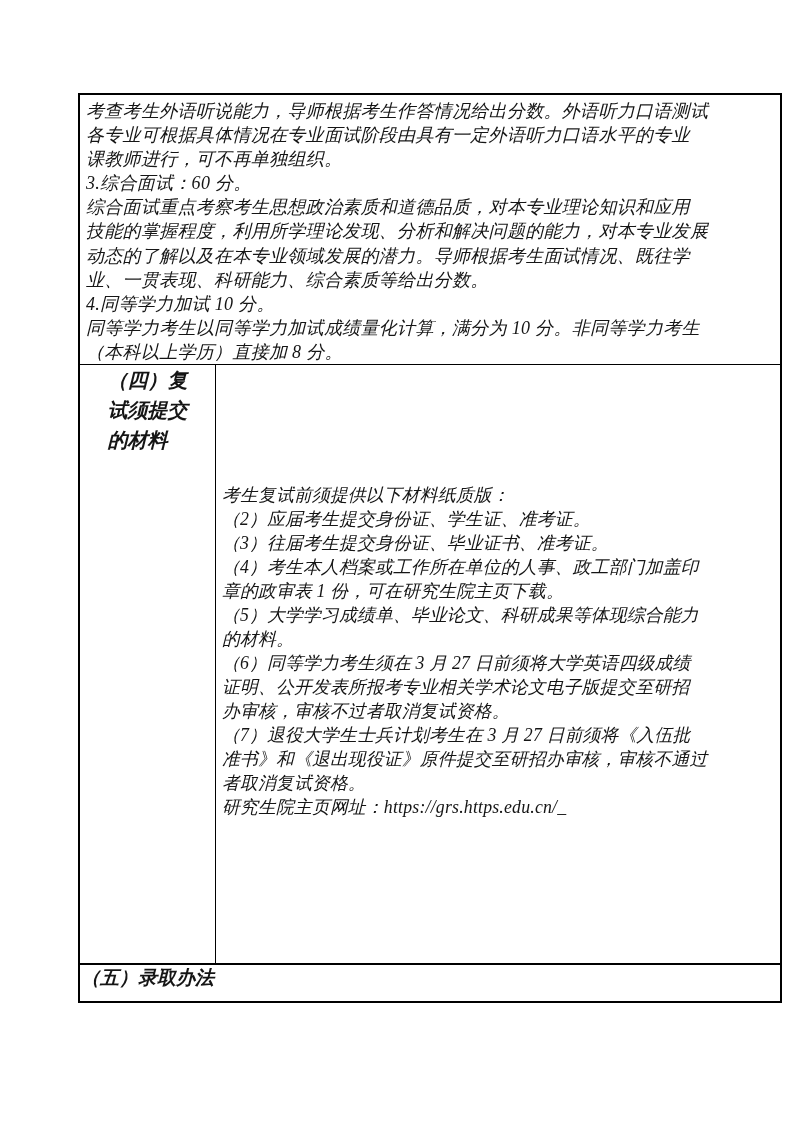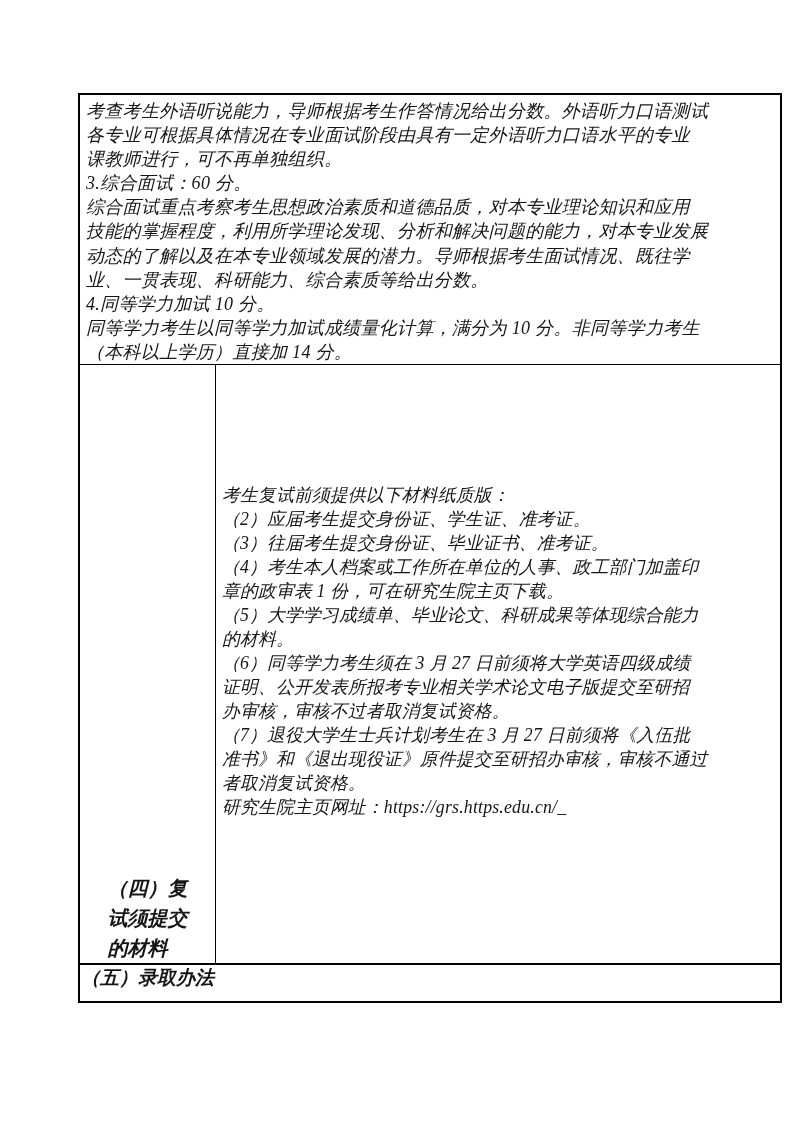--- a/index.html
+++ b/index.html
@@ -47,21 +47,21 @@
     flex: 1;
     display: flex;
     border-bottom: 2px solid #000;
     overflow: hidden;
   }
   .cell-label {
     box-sizing: border-box;
     width: 136px;
     border-right: 1px solid #000;
     display: flex;
-    align-items: flex-end;
+    align-items: flex-start;
     justify-content: center;
   }
   .cell-label .line {
     font-family: "Liberation Sans", "DejaVu Sans", sans-serif;
     font-weight: bold;
     font-size: 20px;
     line-height: 30px;
     white-space: nowrap;
   }
   .cell-content {
@@ -101,21 +101,21 @@
           <div class="line">考查考生外语听说能力，导师根据考生作答情况给出分数。外语听力口语测试</div>
           <div class="line">各专业可根据具体情况在专业面试阶段由具有一定外语听力口语水平的专业</div>
           <div class="line">课教师进行，可不再单独组织。</div>
           <div class="line">3.综合面试：60 分。</div>
           <div class="line">综合面试重点考察考生思想政治素质和道德品质，对本专业理论知识和应用</div>
           <div class="line">技能的掌握程度，利用所学理论发现、分析和解决问题的能力，对本专业发展</div>
           <div class="line">动态的了解以及在本专业领域发展的潜力。导师根据考生面试情况、既往学</div>
           <div class="line">业、一贯表现、科研能力、综合素质等给出分数。</div>
           <div class="line">4.同等学力加试 10 分。</div>
           <div class="line">同等学力考生以同等学力加试成绩量化计算，满分为 10 分。非同等学力考生</div>
-          <div class="line">（本科以上学历）直接加 14 分。</div>
+          <div class="line">（本科以上学历）直接加 8 分。</div>
         </div>
     </div>
 
     <div class="row-materials">
       <div class="cell-label">
         <div>
             <div class="line">（四）复</div>
             <div class="line">试须提交</div>
             <div class="line">的材料</div>
           </div>

